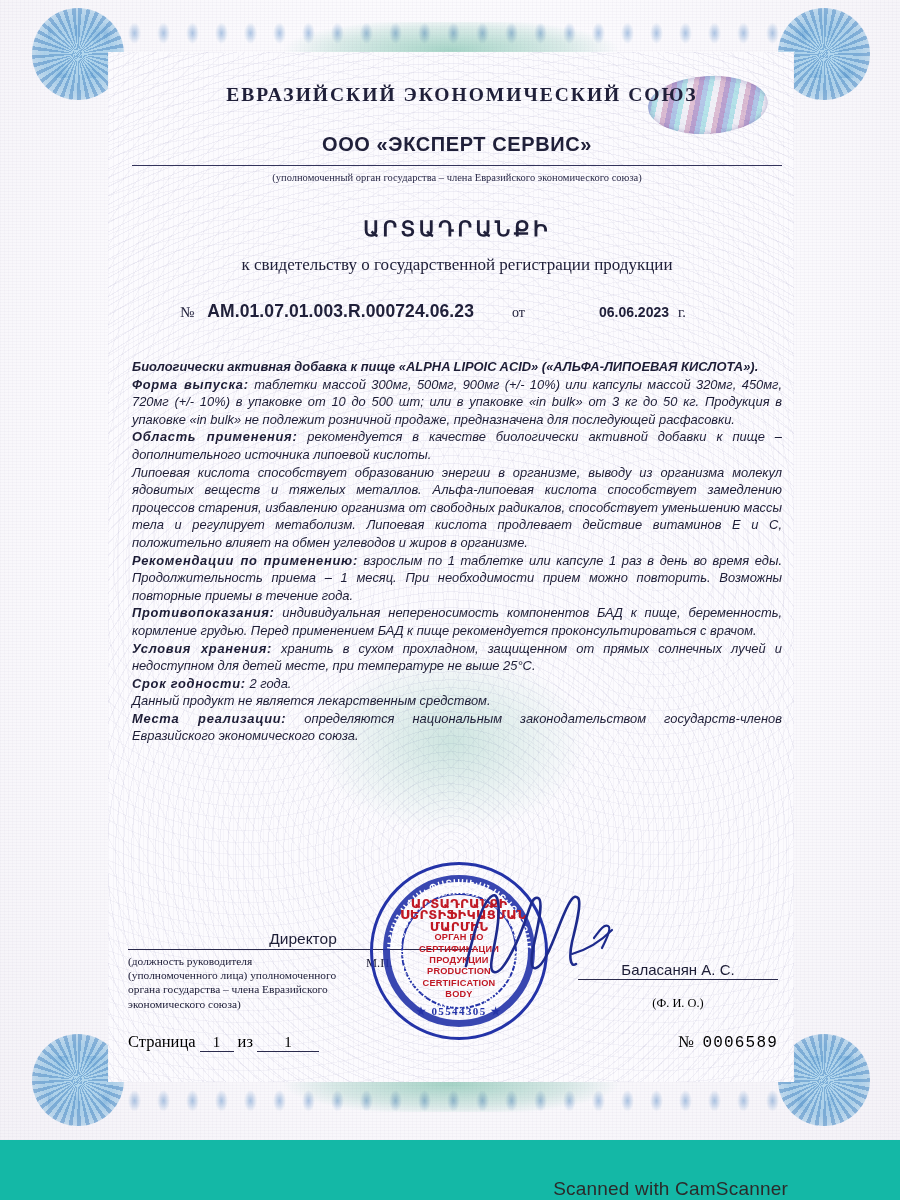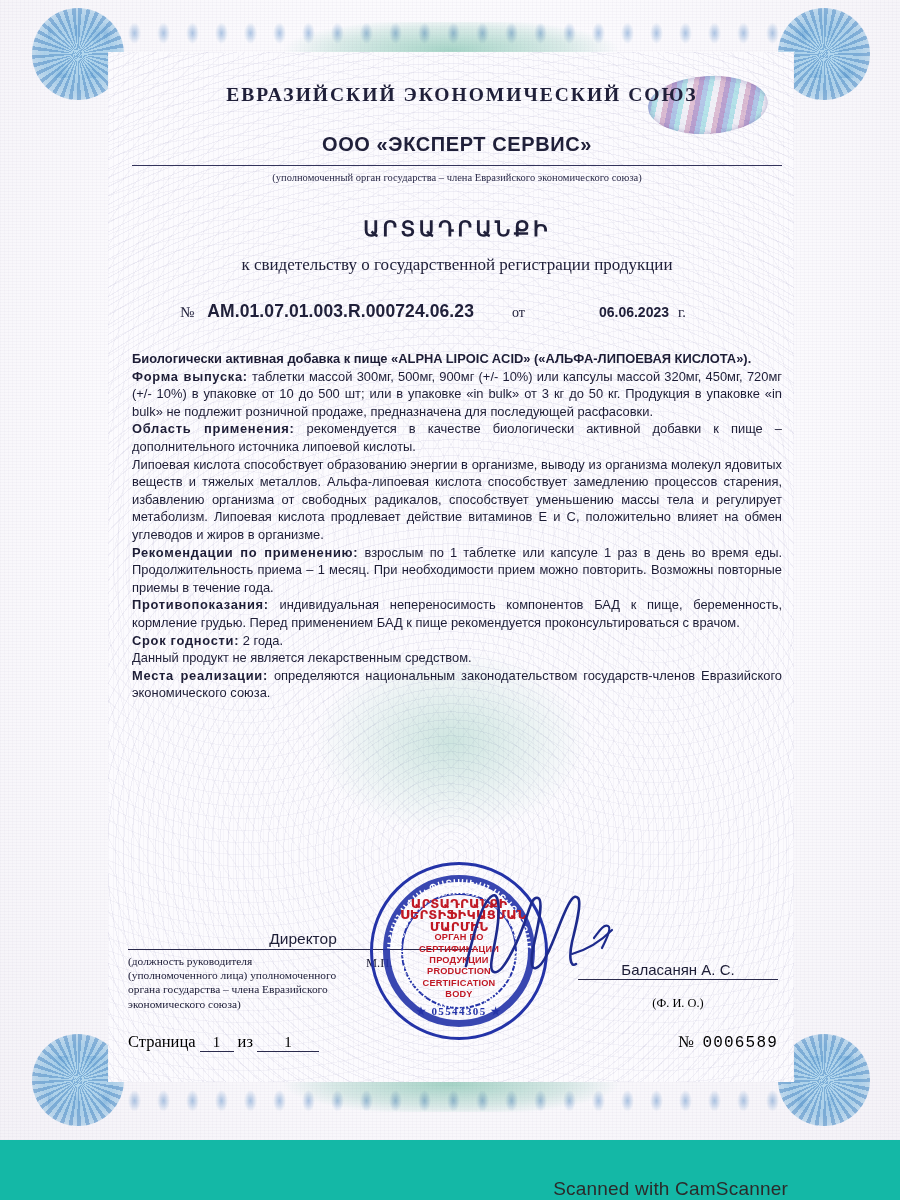--- a/index.html
+++ b/index.html
@@ -178,21 +178,21 @@
   .reg-date {
     font-weight: 700; font-size: 14px;
     margin-left: 74px;
   }
   .reg-g {
     font-family: "Liberation Serif", serif;
     font-size: 14.5px; margin-left: 9px;
   }
 
   
-  #body-block { margin-top: 28px; }
+  #body-block { margin-top: 36px; font-style: italic; }
   .para {
     font-size: 12.9px;
     line-height: 17.6px;
     text-align: justify;
     margin: 0;
     color: #1d1d36;
   }
   .para b { font-weight: 700; }
   .para.spaced b { letter-spacing: .7px; }
 
@@ -420,20 +420,21 @@
       <span class="reg-g">г.</span>
     </div>
 
     <div id="body-block">
         <div class="para"><b>Биологически активная добавка к пище «ALPHA LIPOIC ACID» («АЛЬФА-ЛИПОЕВАЯ КИСЛОТА»).</b></div>
         <div class="para spaced"><b>Форма выпуска:</b><span> таблетки массой 300мг, 500мг, 900мг (+/- 10%) или капсулы массой 320мг, 450мг, 720мг (+/- 10%) в упаковке от 10 до 500 шт; или в упаковке «in bulk» от 3 кг до 50 кг. Продукция в упаковке «in bulk» не подлежит розничной продаже, предназначена для последующей расфасовки.</span></div>
         <div class="para spaced"><b>Область применения:</b><span> рекомендуется в качестве биологически активной добавки к пище – дополнительного источника липоевой кислоты.</span></div>
         <div class="para"><span>Липоевая кислота способствует образованию энергии в организме, выводу из организма молекул ядовитых веществ и тяжелых металлов. Альфа-липоевая кислота способствует замедлению процессов старения, избавлению организма от свободных радикалов, способствует уменьшению массы тела и регулирует метаболизм. Липоевая кислота продлевает действие витаминов Е и С, положительно влияет на обмен углеводов и жиров в организме.</span></div>
         <div class="para spaced"><b>Рекомендации по применению:</b><span> взрослым по 1 таблетке или капсуле 1 раз в день во время еды. Продолжительность приема – 1 месяц. При необходимости прием можно повторить. Возможны повторные приемы в течение года.</span></div>
         <div class="para spaced"><b>Противопоказания:</b><span> индивидуальная непереносимость компонентов БАД к пище, беременность, кормление грудью. Перед применением БАД к пище рекомендуется проконсультироваться с врачом.</span></div>
+        <div class="para spaced"><b>Условия хранения:</b><span> хранить в сухом прохладном, защищенном от прямых солнечных лучей и недоступном для детей месте, при температуре не выше 25°С.</span></div>
         <div class="para spaced"><b>Срок годности:</b><span> 2 года.</span></div>
         <div class="para"><span>Данный продукт не является лекарственным средством.</span></div>
         <div class="para spaced"><b>Места реализации:</b><span> определяются национальным законодательством государств-членов Евразийского экономического союза.</span></div>
       </div>
   </div>
 
   <div id="sign-block">
     <div class="sign-row">
       <div class="sign-left">
         <div class="sign-left-line">Директор</div>

